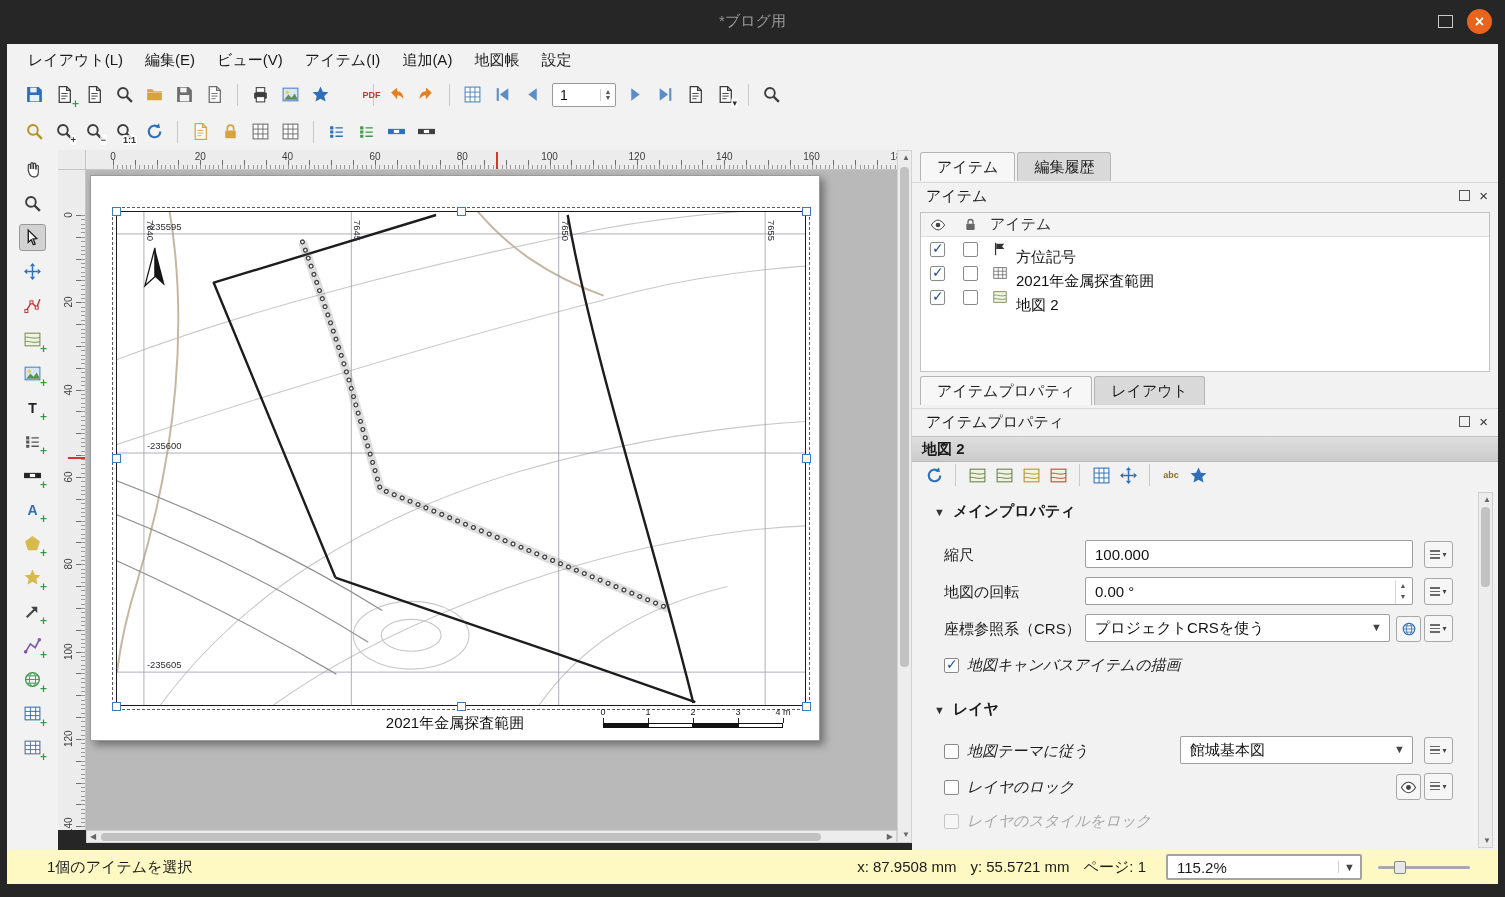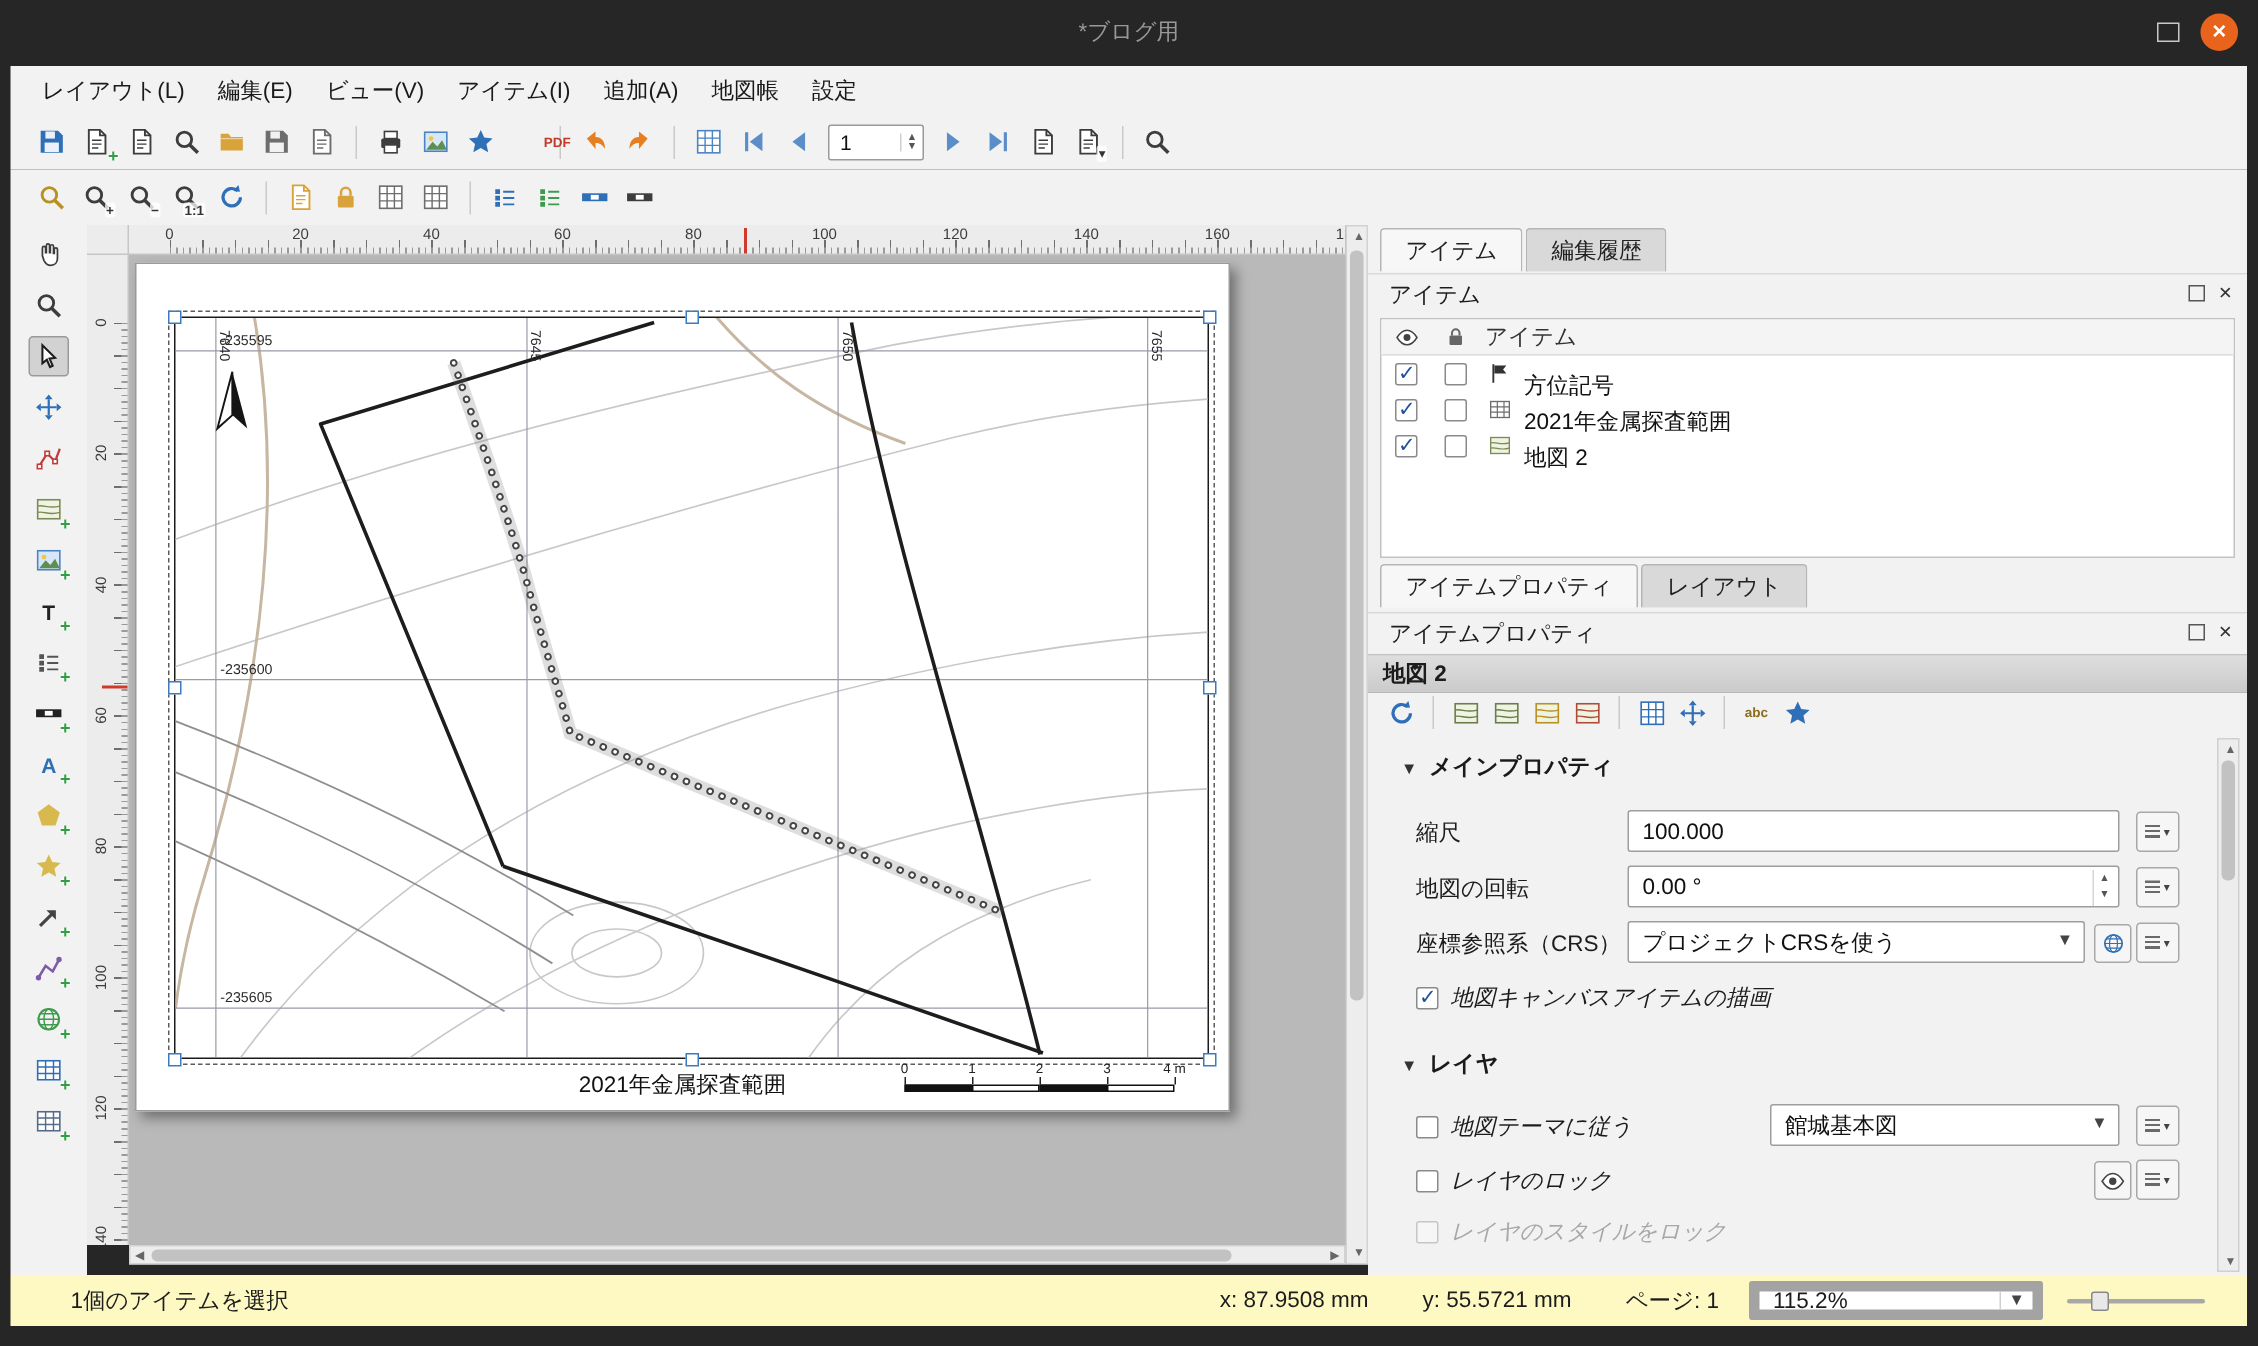--- a/index.html
+++ b/index.html
@@ -138,22 +138,22 @@
   .p-check .lbl { font-size:15px;font-style:italic; }
   .disabled-text { color:#a8a8a8; }
   #props-scroll { position:absolute; left:566px; top:342px; width:15px; height:356px; background:#ededed; border:1px solid #d0d0d0; }
   #props-scroll .thumb { position:absolute; left:2px; top:14px; width:9px; height:80px; background:#c2c2c2; border-radius:4px; }
   #props-scroll .arr { position:absolute; left:4px; font-size:8px; color:#666; }
   #props-scroll .a1 { top:2px; } #props-scroll .a2 { bottom:2px; }
 
   
   #statusbar { position:absolute; left:7px; top:850px; width:1491px; height:34px; background:#fef9c3;
                display:flex; align-items:center; padding:0 28px 0 40px; font-size:15px; }
-  #status-coords { margin-left:auto; display:flex; gap:36px; color:#1c1c1c; }
-  #zoom-combo { width:196px; height:26px; background:#fff; border:7px solid #a3a3a3; border-radius:2px;
+  #status-coords { margin-left:auto; display:flex; gap:14px; color:#1c1c1c; }
+  #zoom-combo { width:196px; height:26px; background:#fff; border:2px solid #a3a3a3; border-radius:2px;
                 margin-left:20px; display:flex; align-items:center; position:relative; }
   #zoom-combo .val { flex:1; padding-left:9px; }
   #zoom-combo .dd { width:22px; text-align:center; font-size:11px; color:#444; border-left:1px solid #cfcfcf; }
   #zoom-slider { position:relative; width:92px; height:16px; margin-left:16px; }
   #zoom-slider .track { position:absolute; left:0; right:0; top:7px; height:3px; background:#a8a8a8; border-radius:2px; }
   #zoom-slider .sl-thumb { position:absolute; left:16px; top:2px; width:12px; height:13px; background:#e8e8e8; border:1px solid #888; border-radius:2px; }
 </style>
 </head>
 <body>
 

